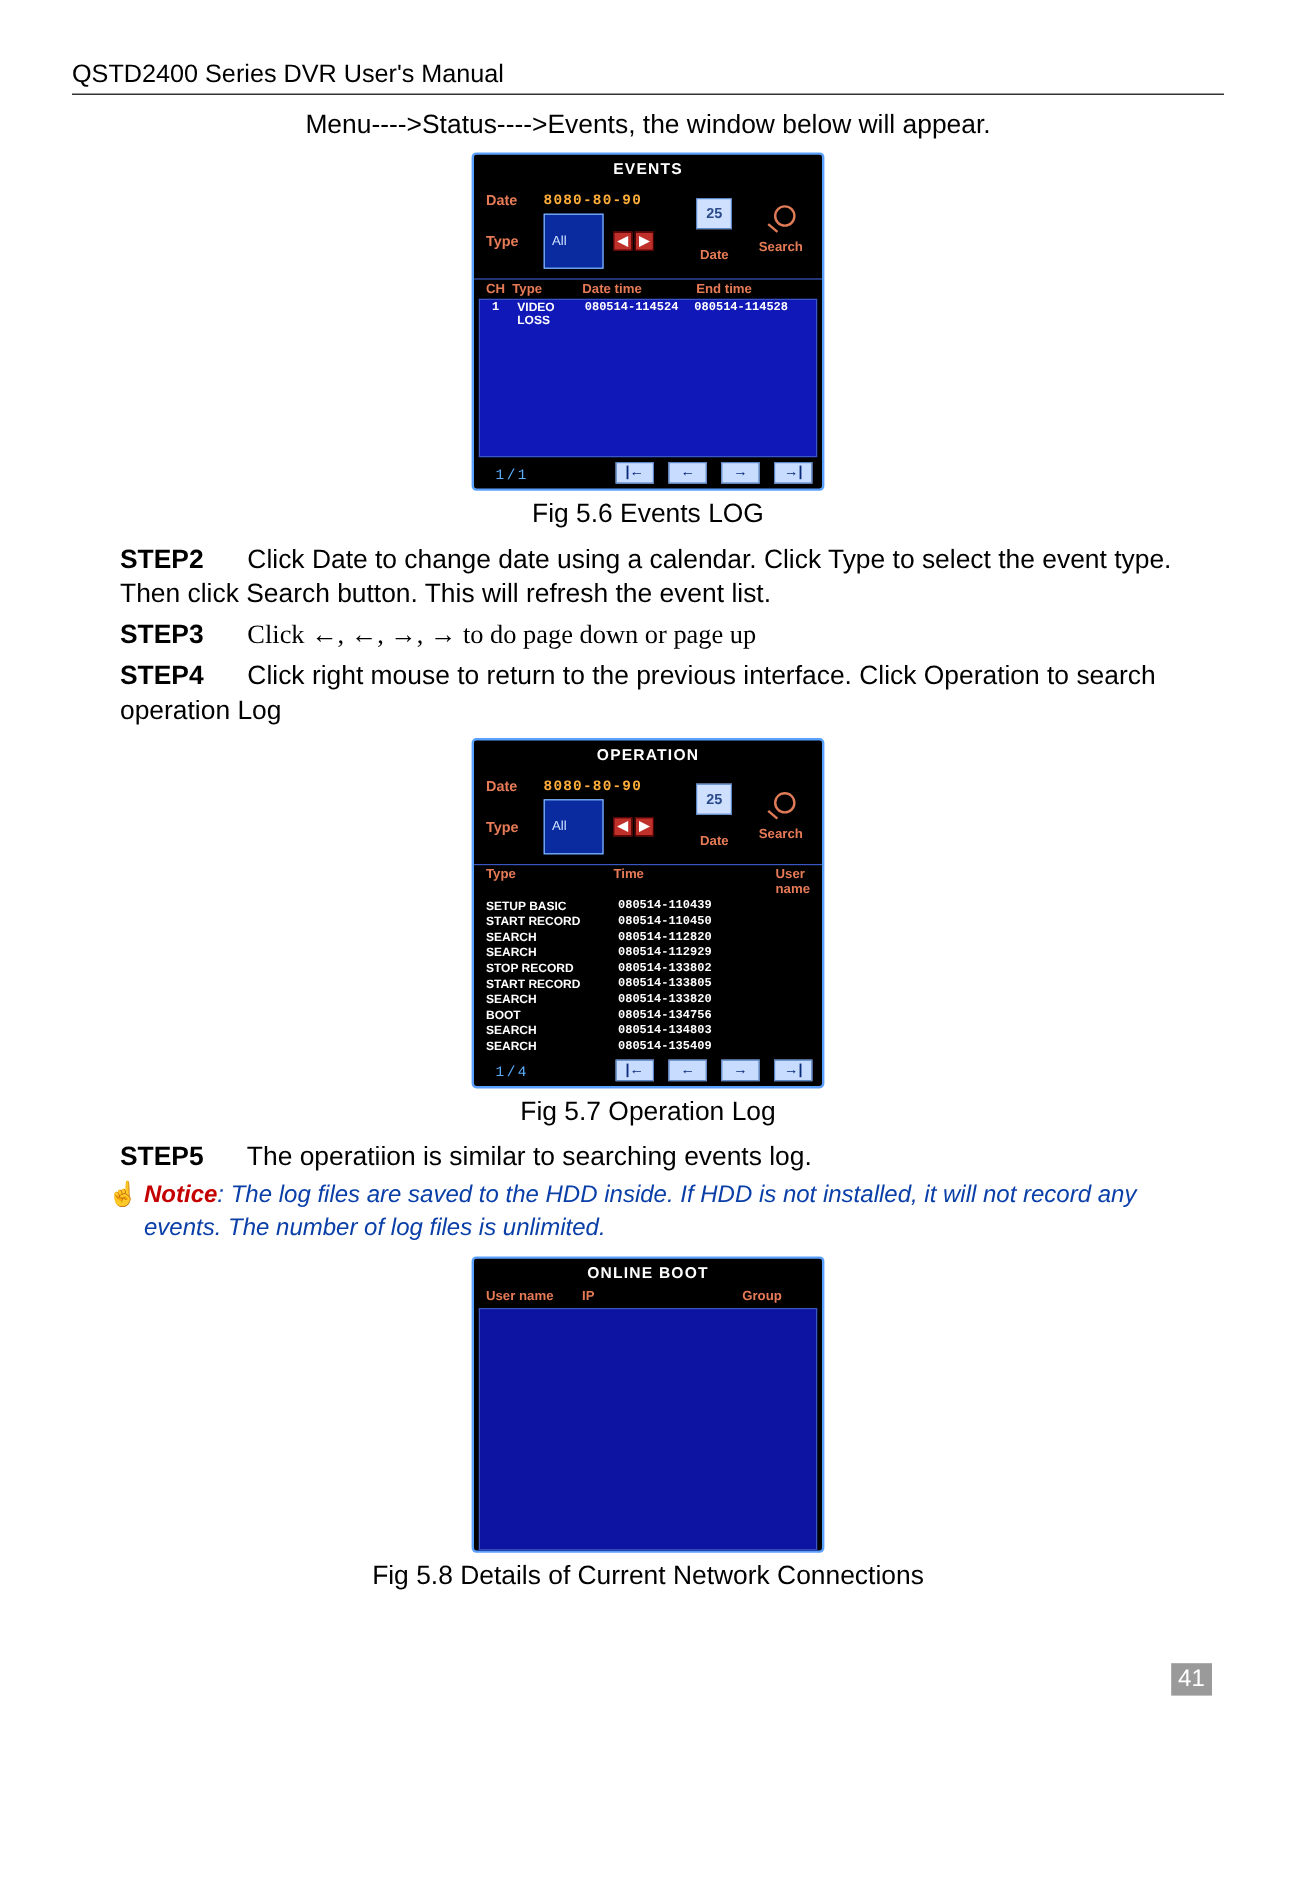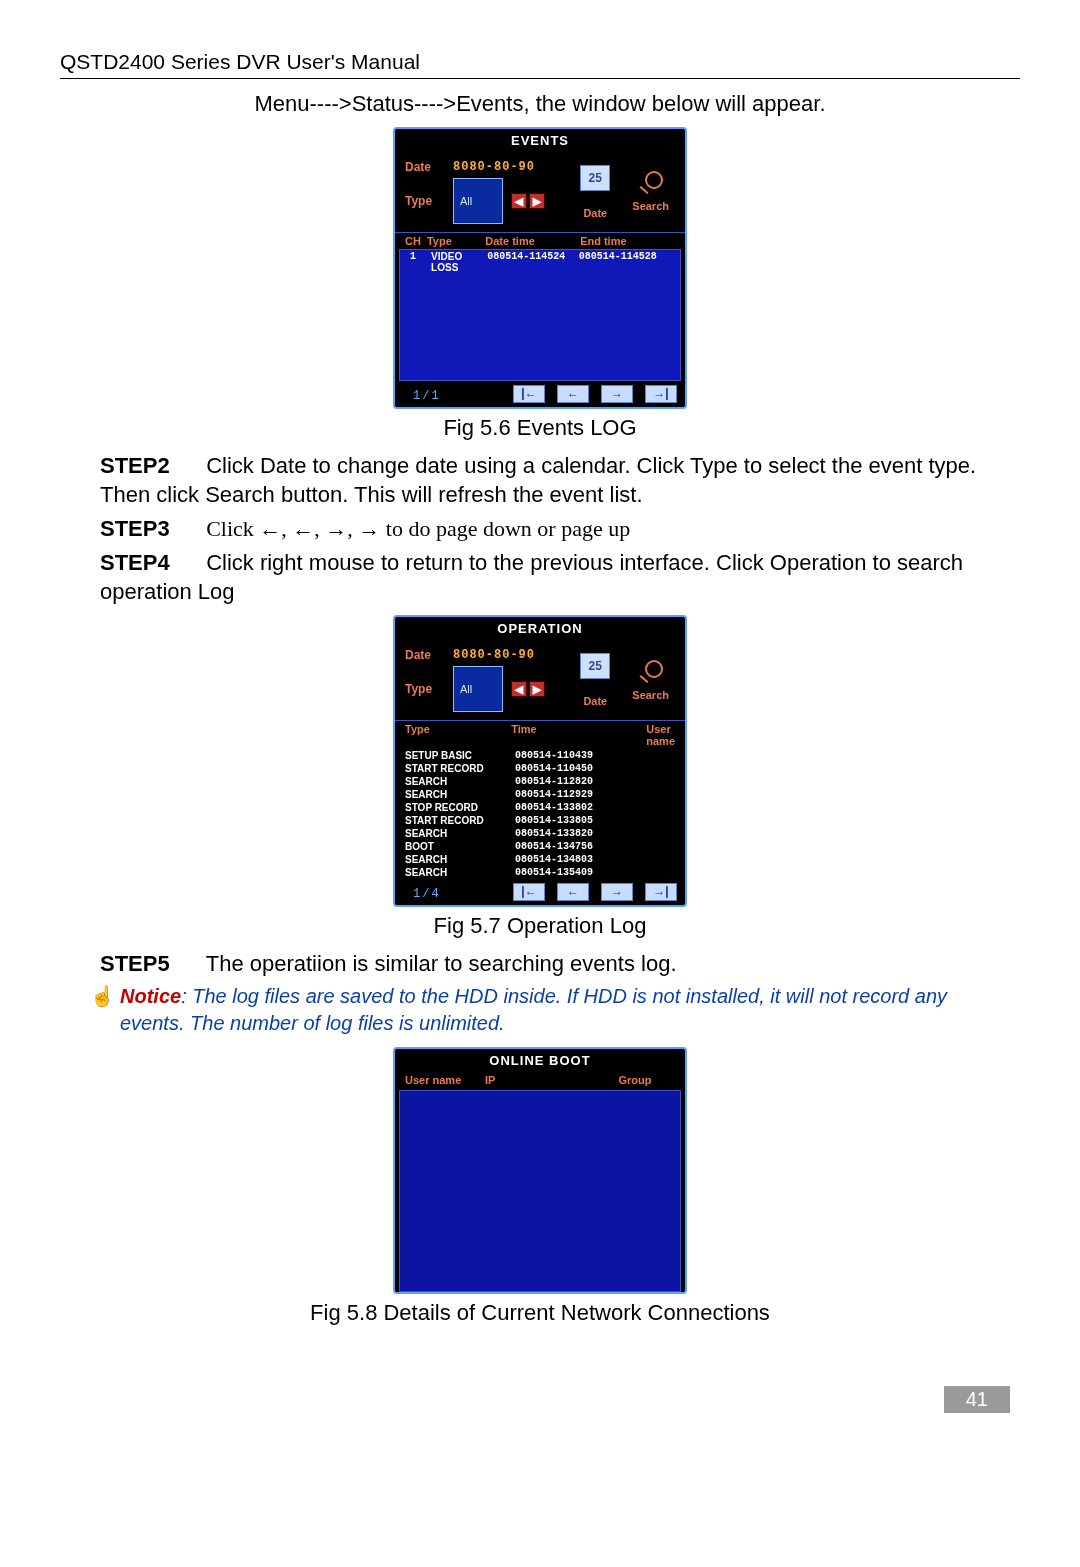--- a/index.html
+++ b/index.html
@@ -67,21 +67,21 @@
   }
   .page-num {
     text-align: right;
     margin-top: 60px;
     padding-right: 10px;
   }
   .page-num span {
     display: inline-block;
     background: #9a9a9a;
     color: #fff;
-    padding: 2px 22px;
+    padding: 2px 6px;
     font-size: 20px;
   }
 
   
   .dvr-panel {
     margin: 8px auto 4px auto;
     background: #000000;
     border: 2px solid #5aa0ff;
     border-radius: 4px;
     box-shadow: inset 0 0 4px #000;

